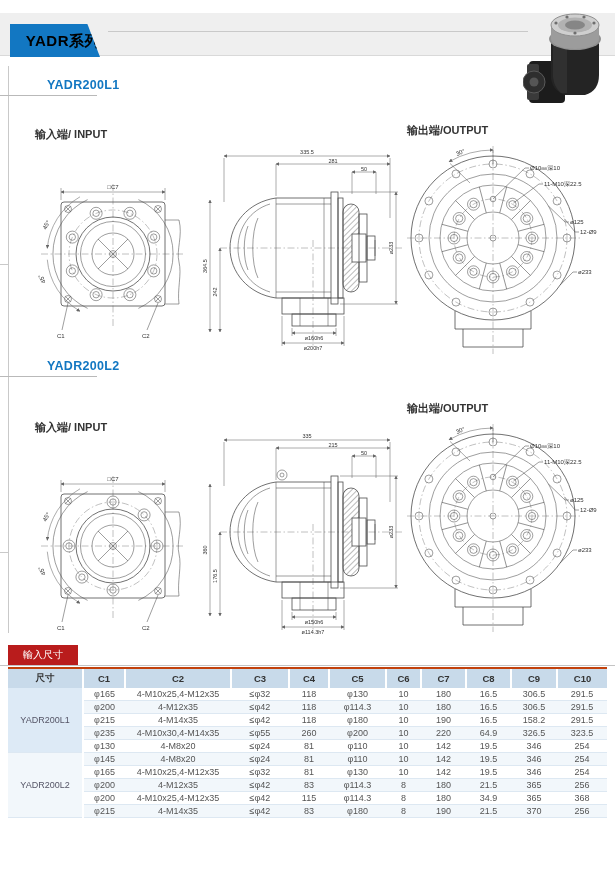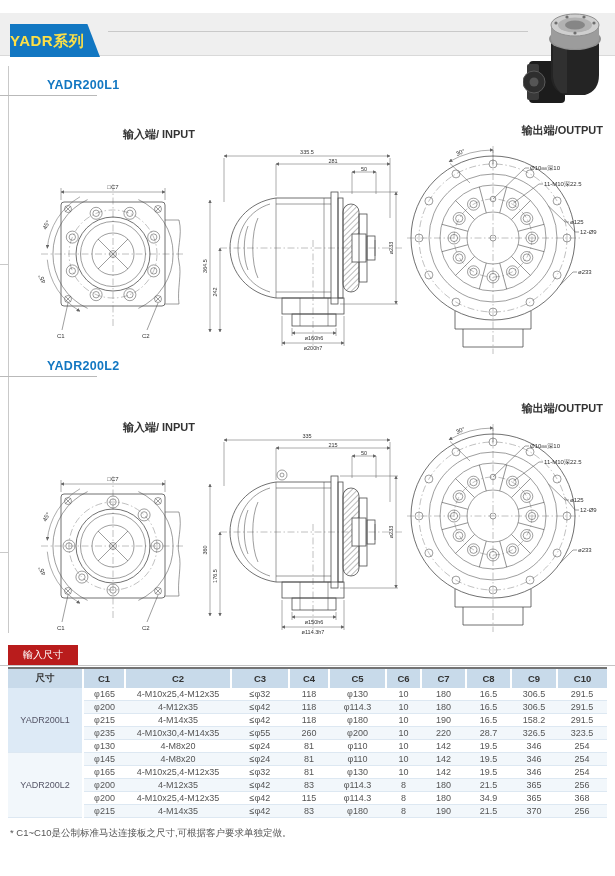--- a/index.html
+++ b/index.html
@@ -1,44 +1,44 @@
 <!DOCTYPE html>
 <html><head>
 <meta charset="utf-8">
 <style>
   html,body{margin:0;padding:0;background:#fff}
   .page{position:relative;width:615px;height:876px;background:#fff;overflow:hidden;
         font-family:"Liberation Sans",sans-serif}
   .band{position:absolute;left:0;top:13px;width:615px;height:42px;background:#efefef;border-bottom:1px solid #d9d9d9}
-  .badge{position:absolute;left:10px;top:24px;width:90px;height:33px;background:#1277c2;color:#fde047;
-         font-size:15px;font-weight:bold;text-align:left;line-height:33px;letter-spacing:.5px;
+  .badge{position:absolute;left:10px;top:24px;width:90px;height:33px;background:#1277c2;color:#000000;
+         font-size:15px;font-weight:bold;text-align:right;line-height:33px;letter-spacing:.5px;
          clip-path:polygon(0 0,86% 0,100% 100%,0 100%)}
   .hrule{position:absolute;left:108px;top:31px;width:420px;height:1px;background:#c9c9c9}
   .htitle{position:absolute;left:116px;top:36px;font-size:11.5px;color:#222;white-space:nowrap}
   .htitle .zh{font-weight:bold}
   .htitle .en{color:#8a8a8a}
   .photo{position:absolute;right:4px;top:3px;width:88px;height:112px}
   .vline{position:absolute;left:8px;top:66px;width:1px;height:567px;background:#c9c9c9}
   .tick{position:absolute;left:0;width:8px;height:1px;background:#c9c9c9}
   .sec-title{position:absolute;color:#1277c2;font-weight:bold;font-size:12.5px;letter-spacing:.3px}
   .sec-underline{position:absolute;left:0;width:97px;height:1px;background:#b9b9b9}
-  .io-label{position:absolute;font-size:11px;font-weight:bold;color:#333;text-align:right;white-space:nowrap}
+  .io-label{position:absolute;font-size:11px;font-weight:bold;color:#333;text-align:left;white-space:nowrap}
   .draw{position:absolute}
   svg text{font-family:"Liberation Sans",sans-serif}
   .dt{font-size:6px;fill:#333}
   .dts{font-size:5.5px;fill:#333}
   .ln{fill:none;stroke:#4d4d4d;stroke-width:.8}
   .lt{fill:none;stroke:#4d4d4d;stroke-width:.55}
   .cl{fill:none;stroke:#8b8b8b;stroke-width:.55;stroke-dasharray:7 2.5 1.5 2.5}
   .dm{fill:none;stroke:#666;stroke-width:.55}
   .tabbox{position:absolute;left:8px;top:645px;width:70px;height:20px;background:#b91c1c;color:#fff;
           font-size:10px;text-align:center;line-height:20px}
   .tabline{position:absolute;left:0;top:665px;width:615px;height:1px;background:#c4c4c4}
   .dim-table{position:absolute;left:8px;top:667px;width:599px;border-collapse:collapse;table-layout:fixed;font-size:9px}
-  .dim-table th{background:#c8daea;border-top:2px solid #737373;border-left:2px solid #fff;height:19px;
+  .dim-table th{background:#c8daea;border-top:2px solid #c2410c;border-left:2px solid #fff;height:19px;
                 font-size:9.5px;color:#333;font-weight:bold;padding:0}
   .dim-table th:first-child{border-left:none}
   .dim-table td{height:12px;text-align:center;color:#555;border-bottom:1px solid #dde8f2;padding:0;
                 white-space:nowrap;overflow:hidden}
   .dim-table tbody tr:nth-child(even) td{background:#f2f7fb}
   .dim-table td.grp{background:#ddeaf6;border-right:2px solid #fff;color:#556}
   .note{position:absolute;left:10px;font-size:9.5px;color:#555;white-space:nowrap}
 </style>
 </head>
 <body>
@@ -452,21 +452,21 @@
         <td>291.5</td>
       </tr>
       <tr>
         <td>φ235</td>
         <td>4-M10x30,4-M14x35</td>
         <td>≤φ55</td>
         <td>260</td>
         <td>φ200</td>
         <td>10</td>
         <td>220</td>
-        <td>28.7</td>
+        <td>64.9</td>
         <td>326.5</td>
         <td>323.5</td>
       </tr>
       <tr>
         <td>φ130</td>
         <td>4-M8x20</td>
         <td>≤φ24</td>
         <td>81</td>
         <td>φ110</td>
         <td>10</td>
@@ -532,15 +532,14 @@
         <td>φ180</td>
         <td>8</td>
         <td>190</td>
         <td>21.5</td>
         <td>370</td>
         <td>256</td>
       </tr>
     </tbody>
   </table>
 
-  <div class="note" style="top:827px">* C1~C10是公制标准马达连接板之尺寸,可根据客户要求单独定做。</div>
 
 </div>
 
 </body></html>

